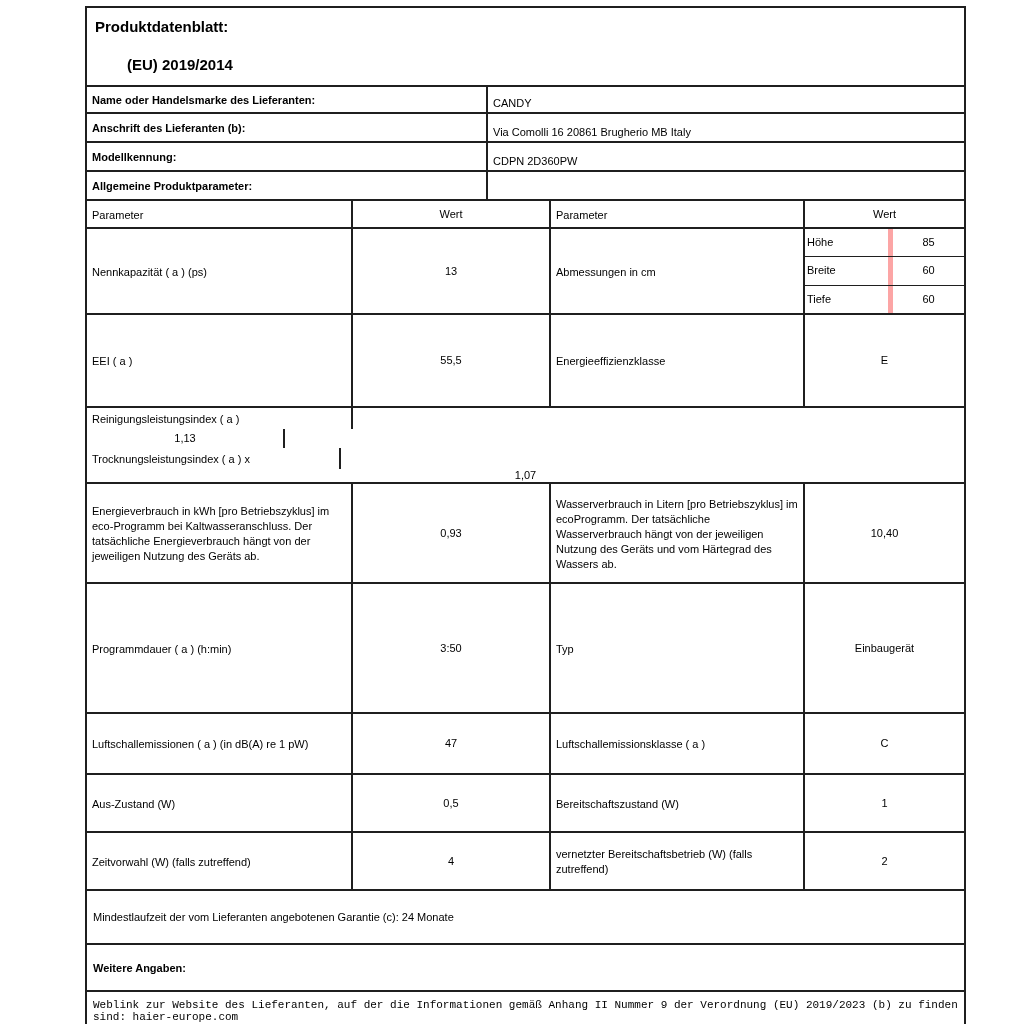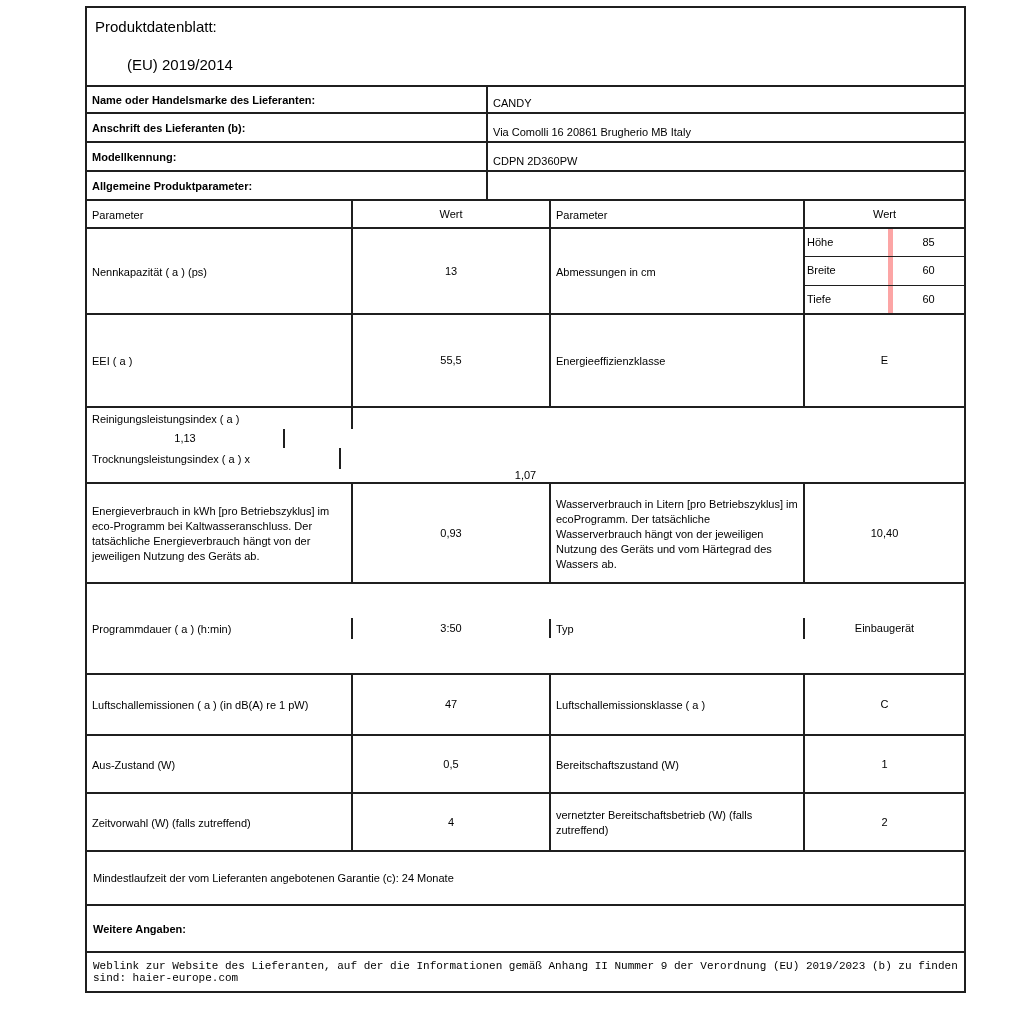--- a/index.html
+++ b/index.html
@@ -16,21 +16,21 @@
     width: 881px;
     border: 2px solid #1f1f1f;
     background: #ffffff;
   }
   .row { display: flex; border-top: 2px solid #1f1f1f; }
   .row:first-child { border-top: none; }
 
   
   .h77 { height: 77px; } .h27 { height: 27px; } .h29 { height: 29px; }
   .h28 { height: 28px; } .h86 { height: 86px; } .h93 { height: 93px; }
-  .h76 { height: 76px; flex-direction: column; } .h100 { height: 100px; } .h111 { height: 91px; align-items: center; }
+  .h76 { height: 76px; flex-direction: column; } .h100 { height: 100px; } .h111 { height: 130px; }
   .h61 { height: 61px; } .h58 { height: 58px; } .h54 { height: 54px; }
   .h47 { height: 47px; } .h52 { height: 40px; font-family: Liberation Mono, monospace; }
 
   .cell {
     display: flex; align-items: center;
     font-size: 11px; line-height: 15px;
     overflow: hidden;
   }
   .param { padding: 4px 5px 2px 5px; text-align: left; }
   .value { justify-content: center; text-align: center; padding: 2px 2px; }
@@ -38,21 +38,21 @@
   
   .c1 { width: 266px; border-right: 2px solid #1f1f1f; }
   .c2 { width: 198px; border-right: 2px solid #1f1f1f; }
   .c3 { width: 254px; border-right: 2px solid #1f1f1f; }
   .c4 { flex: 1; }
 
   
   .title-block {
     display: block;
     padding: 10px 8px 0 8px;
-    font-weight: normal;
+    font-weight: bold;
     font-size: 15px;
     line-height: 18px;
   }
   .title-line2 { margin-top: 20px; margin-left: 32px; }
 
   
   .slabel {
     width: 401px; border-right: 2px solid #1f1f1f;
     display: flex; align-items: center;
     font-weight: bold; font-size: 11px;

